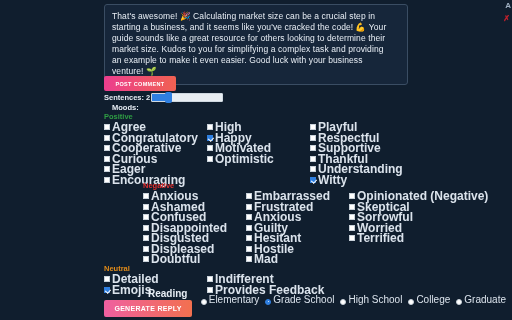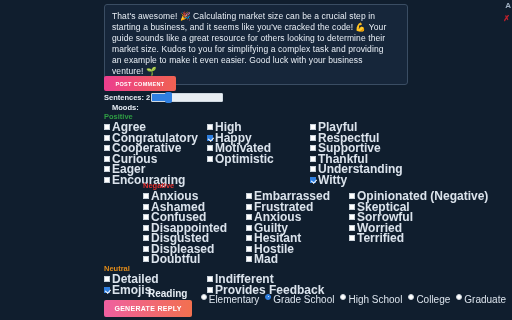--- a/index.html
+++ b/index.html
@@ -113,21 +113,21 @@
   .chk-label{font-size:12px;color:#dbe3ec;line-height:8px;font-weight:bold;}
 
   
   .reading-row{
     position:absolute;left:104px;top:288px;
     display:flex;align-items:center;
     font-size:10px;
     padding-left:44px;
   }
   .reading-title{font-weight:bold;color:#e8eef5;margin-right:3px;}
-  .radio-item{display:flex;align-items:flex-start;margin-right:6px;cursor:pointer;white-space:nowrap;}
+  .radio-item{display:flex;align-items:flex-end;margin-right:6px;cursor:pointer;white-space:nowrap;}
   .radio{
     width:6px;height:6px;border-radius:50%;
     background:#ffffff;border:1px solid #c9d2da;
     margin-right:2px;box-sizing:border-box;flex:none;
   }
   .radio.sel{background:#2f7fe0;border-color:#2f7fe0;position:relative;}
   .radio.sel::after{
     content:"";position:absolute;left:1.3px;top:1.3px;
     width:1.4px;height:1.4px;border-radius:50%;background:#ffffff;
   }

